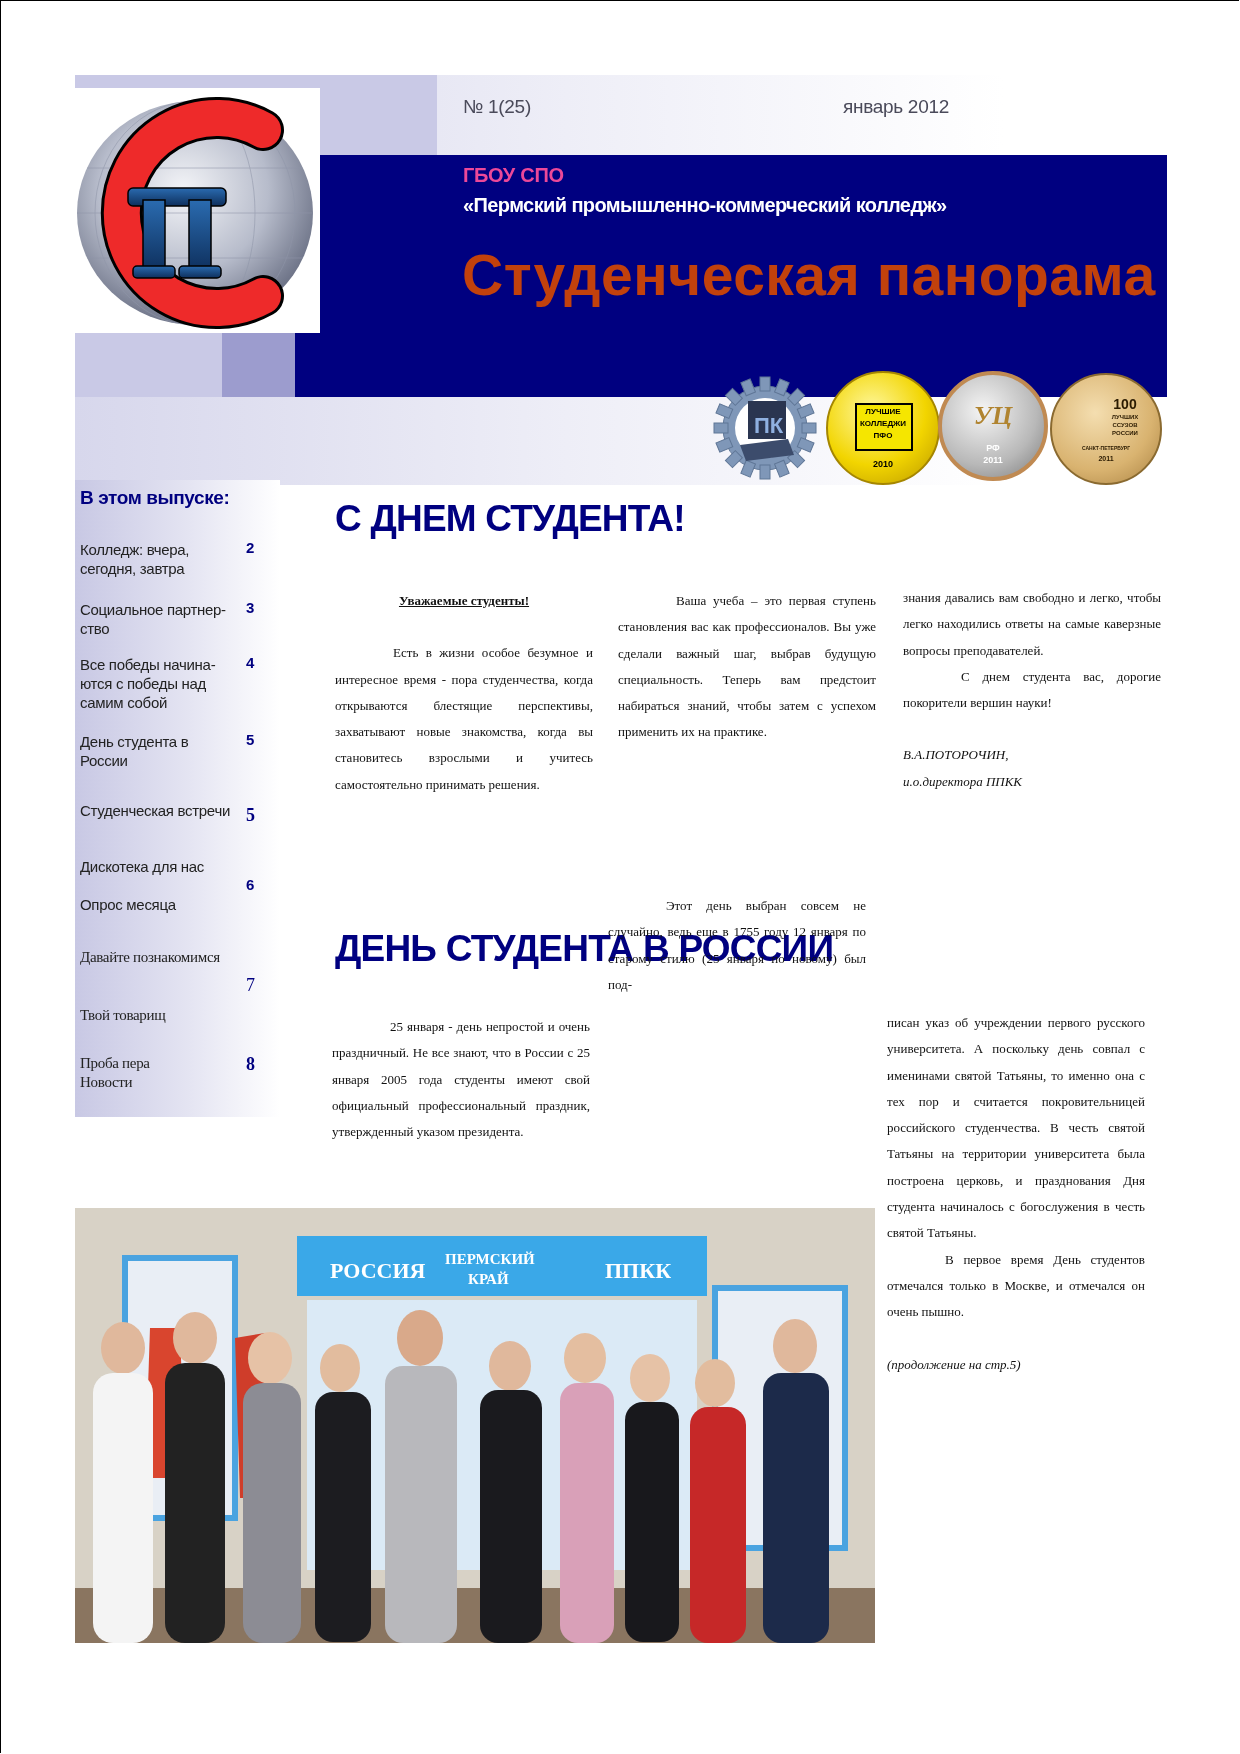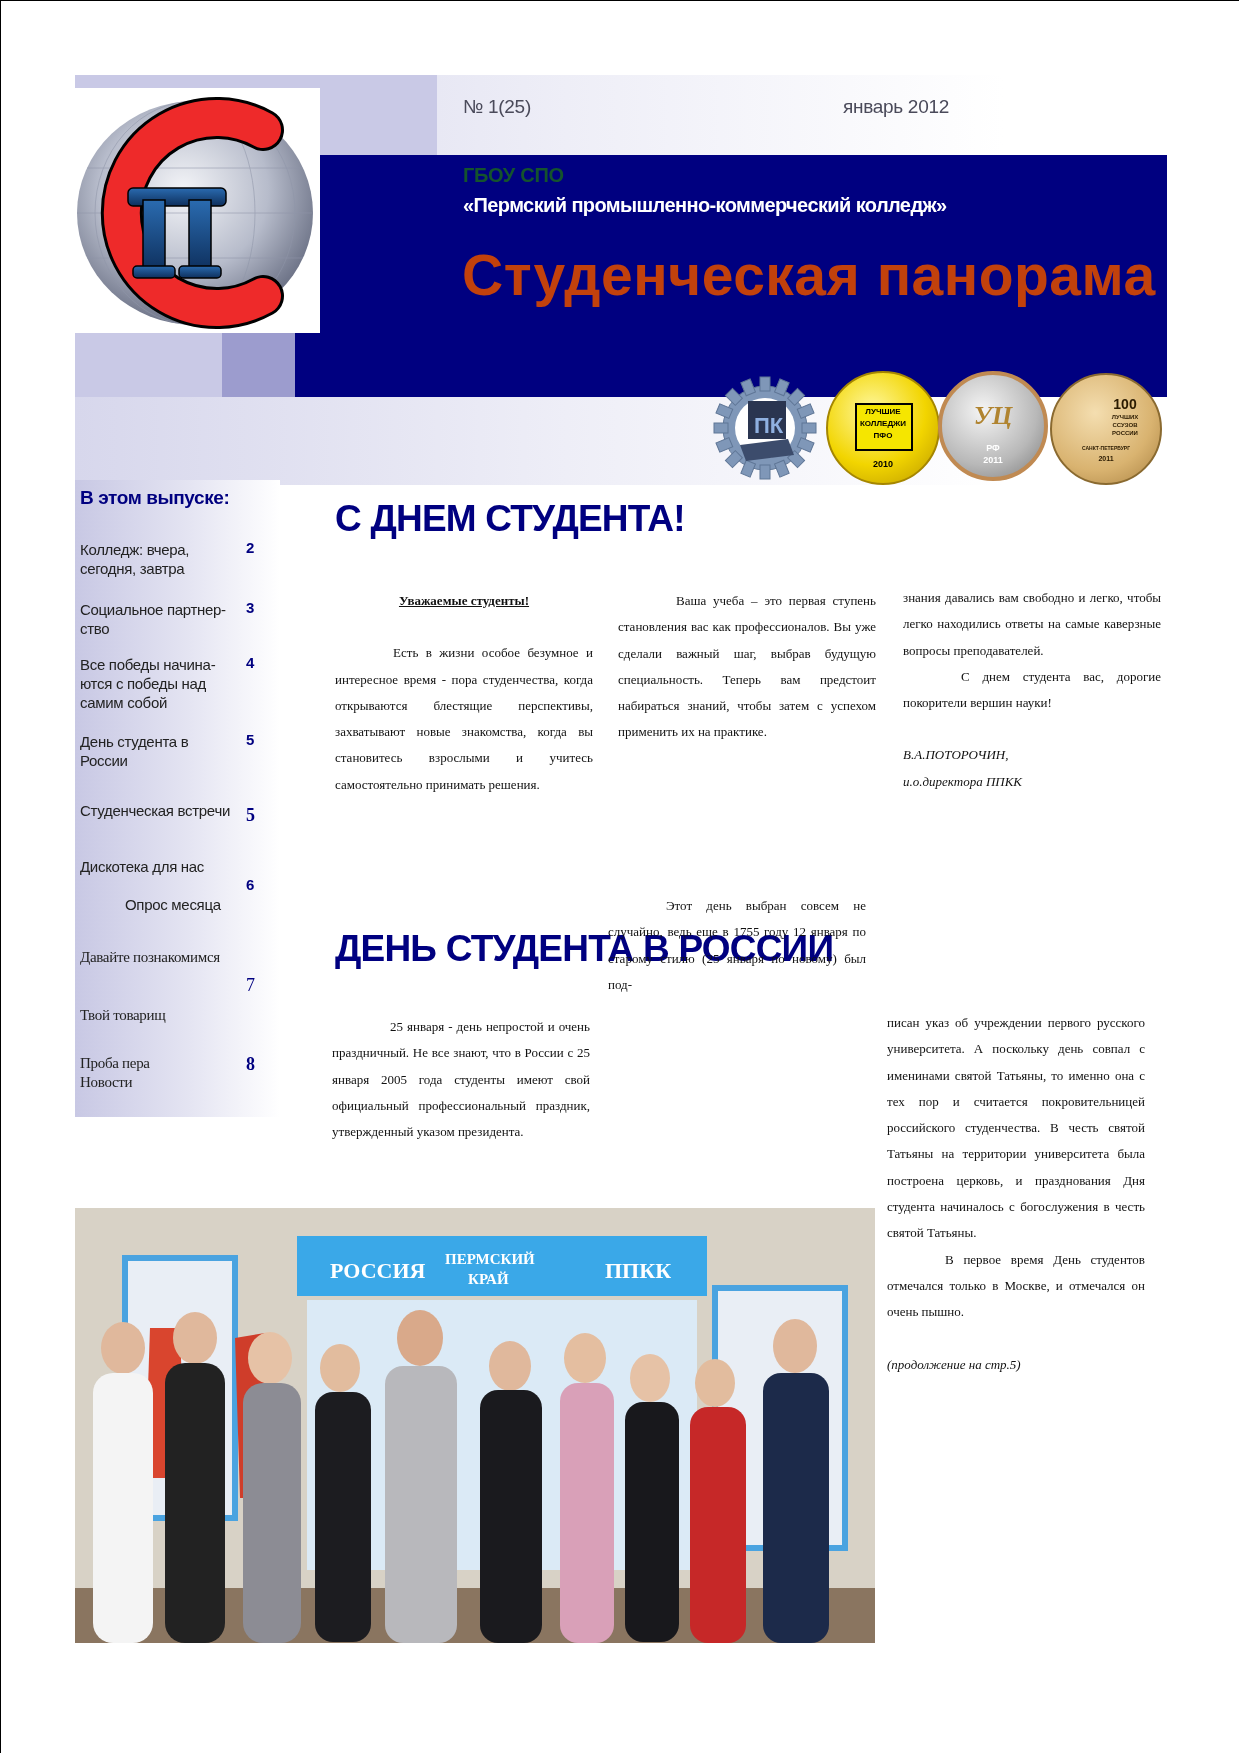--- a/index.html
+++ b/index.html
@@ -31,21 +31,21 @@
   }
   .issue-no, .issue-date {
     position: absolute; top: 96px;
     font-family: "Liberation Sans", sans-serif; font-size: 19px; color: #4a4a5a;
     font-weight: 300; letter-spacing: -0.3px;
   }
   .issue-no { left: 463px; }
   .issue-date { left: 843px; }
   .org-line1 {
     position: absolute; left: 463px; top: 164px;
-    font-family: "Liberation Sans", sans-serif; font-weight: bold; font-size: 20px; color: #14532d;
+    font-family: "Liberation Sans", sans-serif; font-weight: bold; font-size: 20px; color: #ec4899;
     letter-spacing: -0.3px;
   }
   .org-line2 {
     position: absolute; left: 463px; top: 194px;
     font-family: "Liberation Sans", sans-serif; font-weight: bold; font-size: 20px; color: #ffffff;
     letter-spacing: -0.6px;
   }
   .mast-title {
     position: absolute; left: 462px; top: 242px;
     font-family: "Liberation Sans", sans-serif; font-weight: bold; font-size: 57px; color: #c2410c;
@@ -222,21 +222,21 @@
 <div class="toc-item" style="top:655px;">Все победы начина-ются с победы над самим собой</div>
 <div class="toc-page" style="top:654px;">4</div>
 
 <div class="toc-item" style="top:732px;">День студента в России</div>
 <div class="toc-page" style="top:731px;">5</div>
 
 <div class="toc-item" style="top:801px;">Студенческая встречи</div>
 <div class="toc-page" style="top:805px;font-family:'Liberation Serif',serif;font-size:18px;">5</div>
 
 <div class="toc-item" style="top:857px;">Дискотека для нас</div>
-<div class="toc-item" style="top:895px;margin-left:45px;">Опрос месяца</div>
+<div class="toc-item" style="top:895px;">Опрос месяца</div>
 <div class="toc-page" style="top:876px;">6</div>
 
 <div class="toc-item serif" style="top:948px;">Давайте познакомимся</div>
 <div class="toc-page serif" style="top:975px;font-weight:normal;">7</div>
 
 <div class="toc-item serif" style="top:1006px;">Твой товарищ</div>
 
 <div class="toc-item serif" style="top:1054px;">Проба пера</div>
 <div class="toc-page serif" style="top:1054px;">8</div>
 <div class="toc-item serif" style="top:1073px;">Новости</div>

